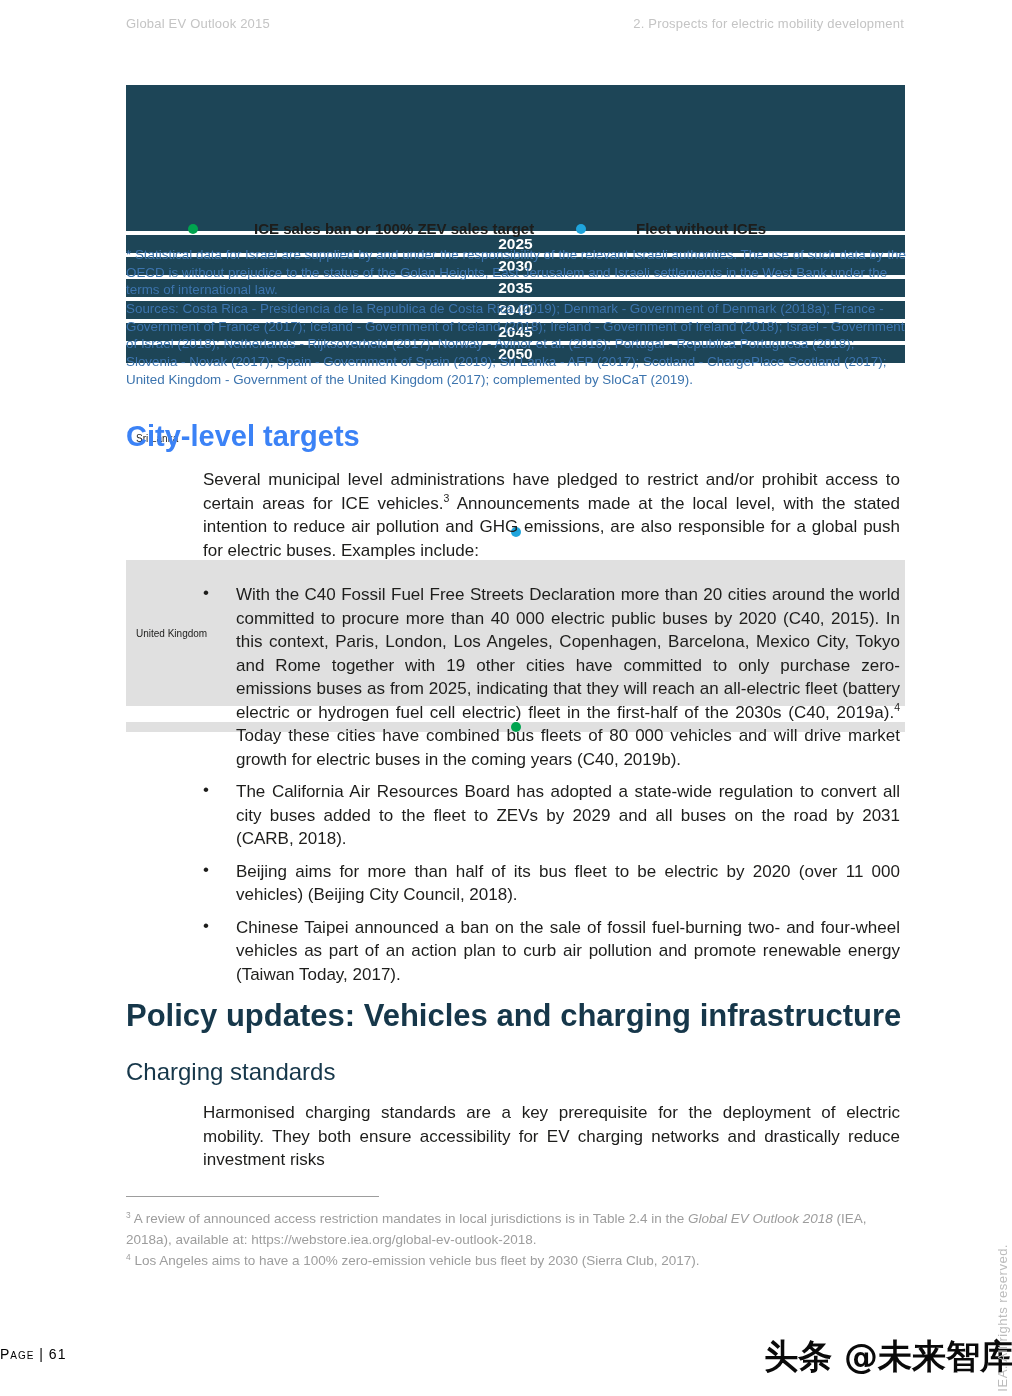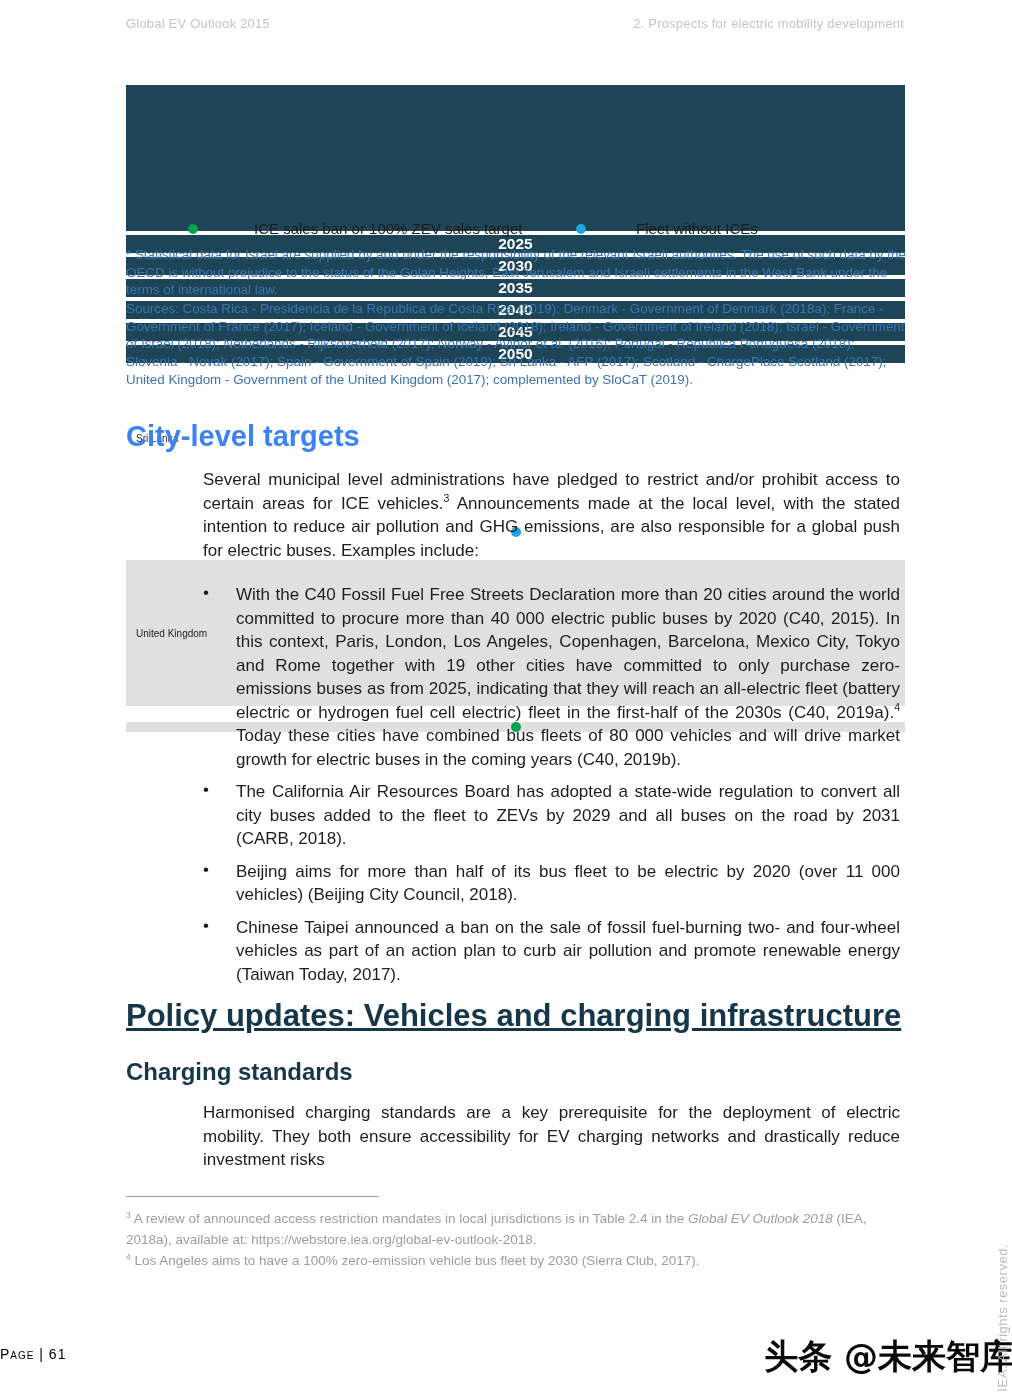--- a/index.html
+++ b/index.html
@@ -18,37 +18,37 @@
   .tbl-head .cell{background:#1d4557;color:#fff;font-weight:bold;font-size:15.5px;height:36px;}
   .tbl-head .label-cell{background:#1d4557;}
   .row-white{margin-top:2px;}
   .row-white .cell{background:#ffffff;height:42px;}
   .row-gray{margin-top:15px;}
   .row-gray .cell{background:#e0e0e0;height:42px;}
   .row-label{font-size:10px;color:#1d1d1b;}
   .dot{width:10px;height:10px;border-radius:50%;display:inline-block;}
 
   
-  .legend{position:absolute;top:218px;left:126px;width:779px;height:24px;font-size:15px;color:#1d1d1b;}
+  .legend{position:absolute;top:218px;left:126px;width:779px;height:24px;font-size:15px;color:#1d1d1b;font-weight:bold;}
   .legend .dot{position:absolute;top:6px;}
   .legend .lg1-dot{left:62px;}
   .legend .lg1-label{position:absolute;left:128px;top:2px;}
   .legend .lg2-dot{left:450px;}
   .legend .lg2-label{position:absolute;left:510px;top:2px;}
 
   
   .note{position:absolute;left:126px;width:780px;margin:0;font-size:13.4px;line-height:17.7px;
         color:#3c74ae;text-align:left;}
   .note-israel{top:246px;}
   .note-sources{top:300px;}
 
   
   .h-city{position:absolute;top:420px;left:126px;margin:0;font-size:29px;font-weight:bold;color:#3b82f6;}
-  .h-policy{position:absolute;top:998px;left:126px;margin:0;font-size:31px;font-weight:bold;color:#16374a;text-decoration:underline;}
-  .h-charging{position:absolute;top:1058px;left:126px;margin:0;font-size:24px;font-weight:bold;color:#16374a;}
+  .h-policy{position:absolute;top:998px;left:126px;margin:0;font-size:31px;font-weight:bold;color:#16374a;}
+  .h-charging{position:absolute;top:1058px;left:126px;margin:0;font-size:24px;font-weight:normal;color:#16374a;}
 
   
   .body-text{font-size:17px;line-height:23.5px;color:#1d1d1b;text-align:justify;margin:0;}
   .intro{position:absolute;top:468px;left:203px;width:697px;}
   .para2{position:absolute;top:1101px;left:203px;width:697px;}
   sup{font-size:.62em;vertical-align:super;line-height:0;}
 
   
   .bullets{position:absolute;top:583px;left:203px;width:697px;}
   .bullet-item{position:relative;padding-left:33px;margin-bottom:9px;}

